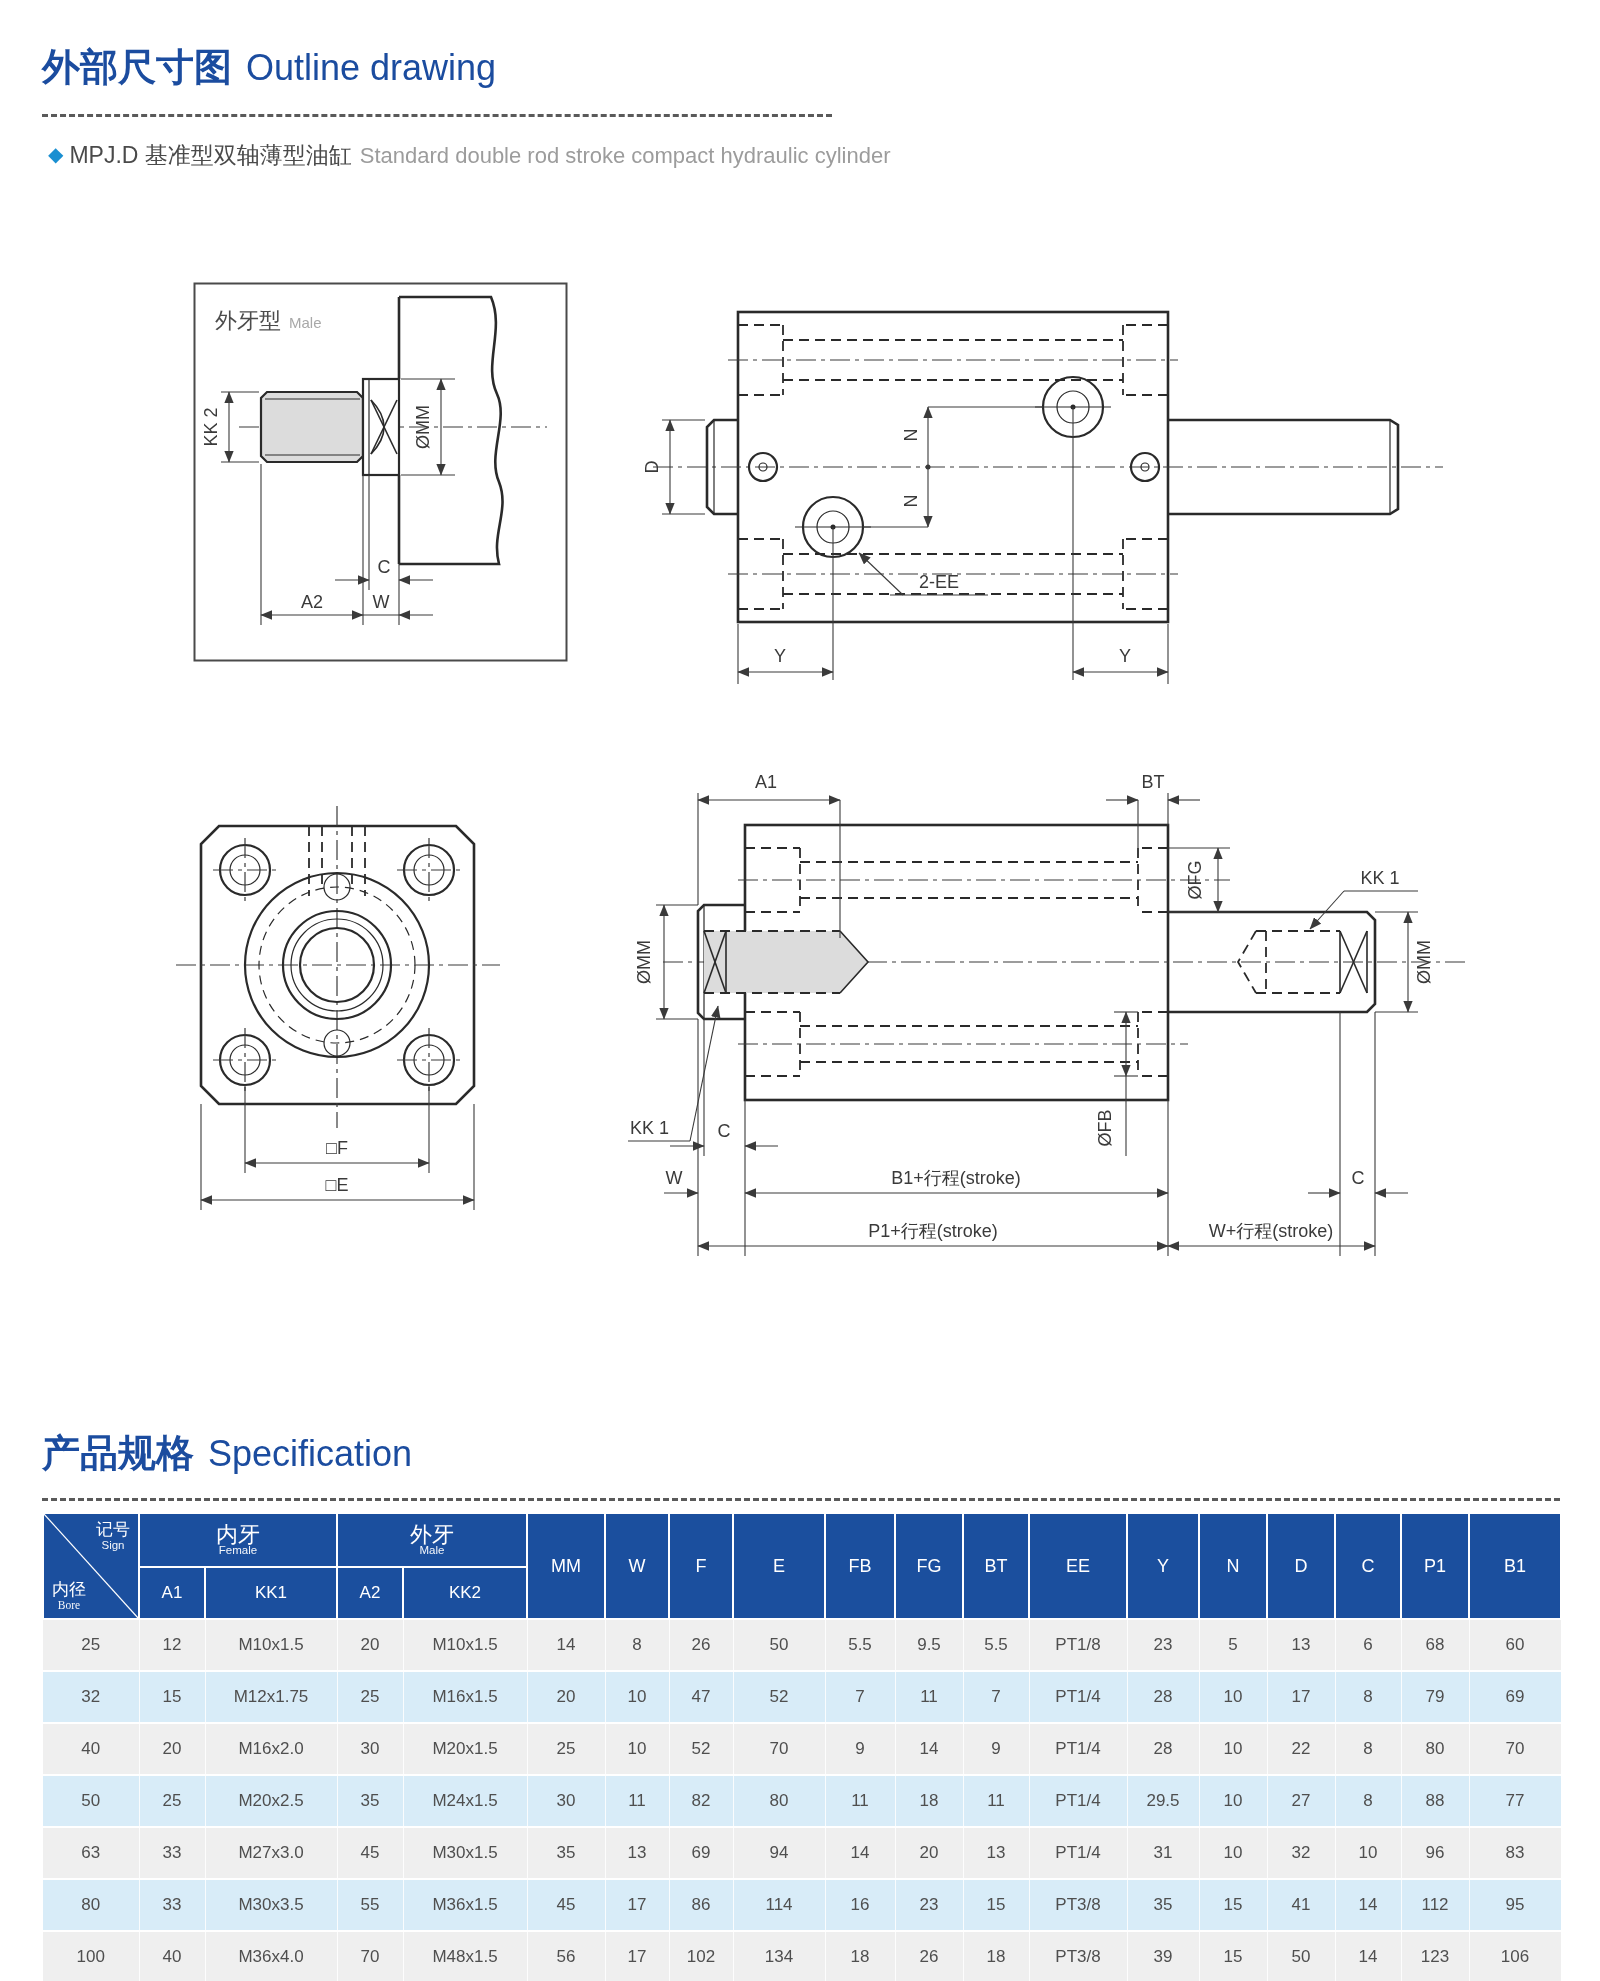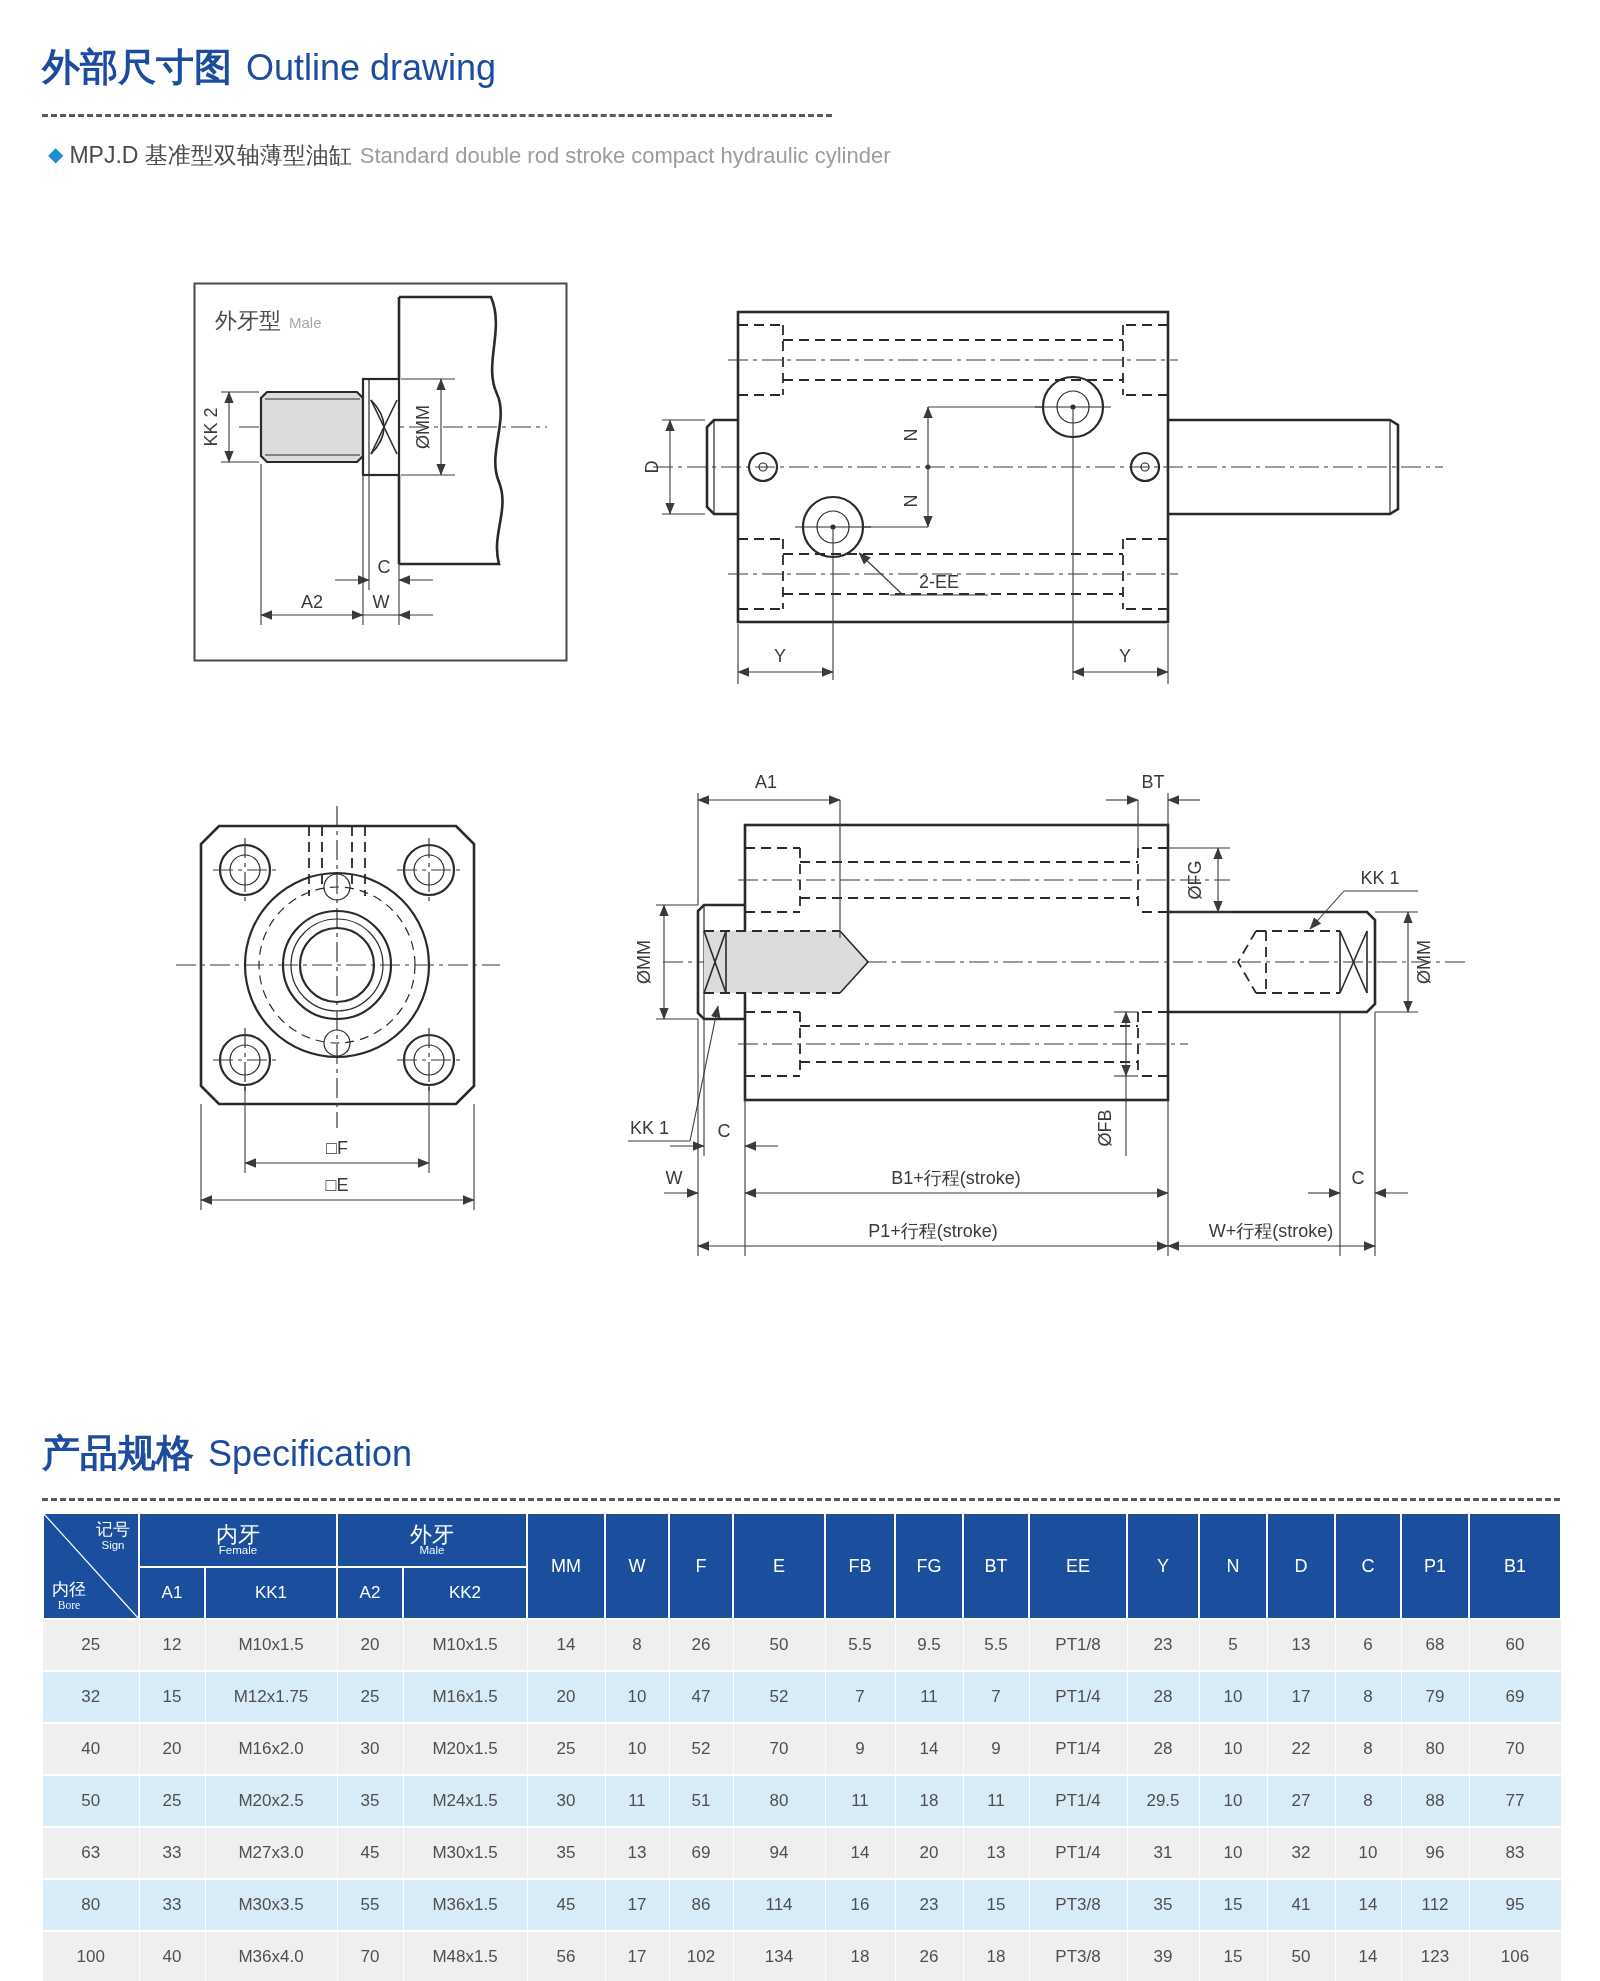--- a/index.html
+++ b/index.html
@@ -455,21 +455,21 @@
             <td>70</td>
           </tr>
           <tr>
             <td>50</td>
             <td>25</td>
             <td>M20x2.5</td>
             <td>35</td>
             <td>M24x1.5</td>
             <td>30</td>
             <td>11</td>
-            <td>51</td>
+            <td>82</td>
             <td>80</td>
             <td>11</td>
             <td>18</td>
             <td>11</td>
             <td>PT1/4</td>
             <td>29.5</td>
             <td>10</td>
             <td>27</td>
             <td>8</td>
             <td>88</td>

